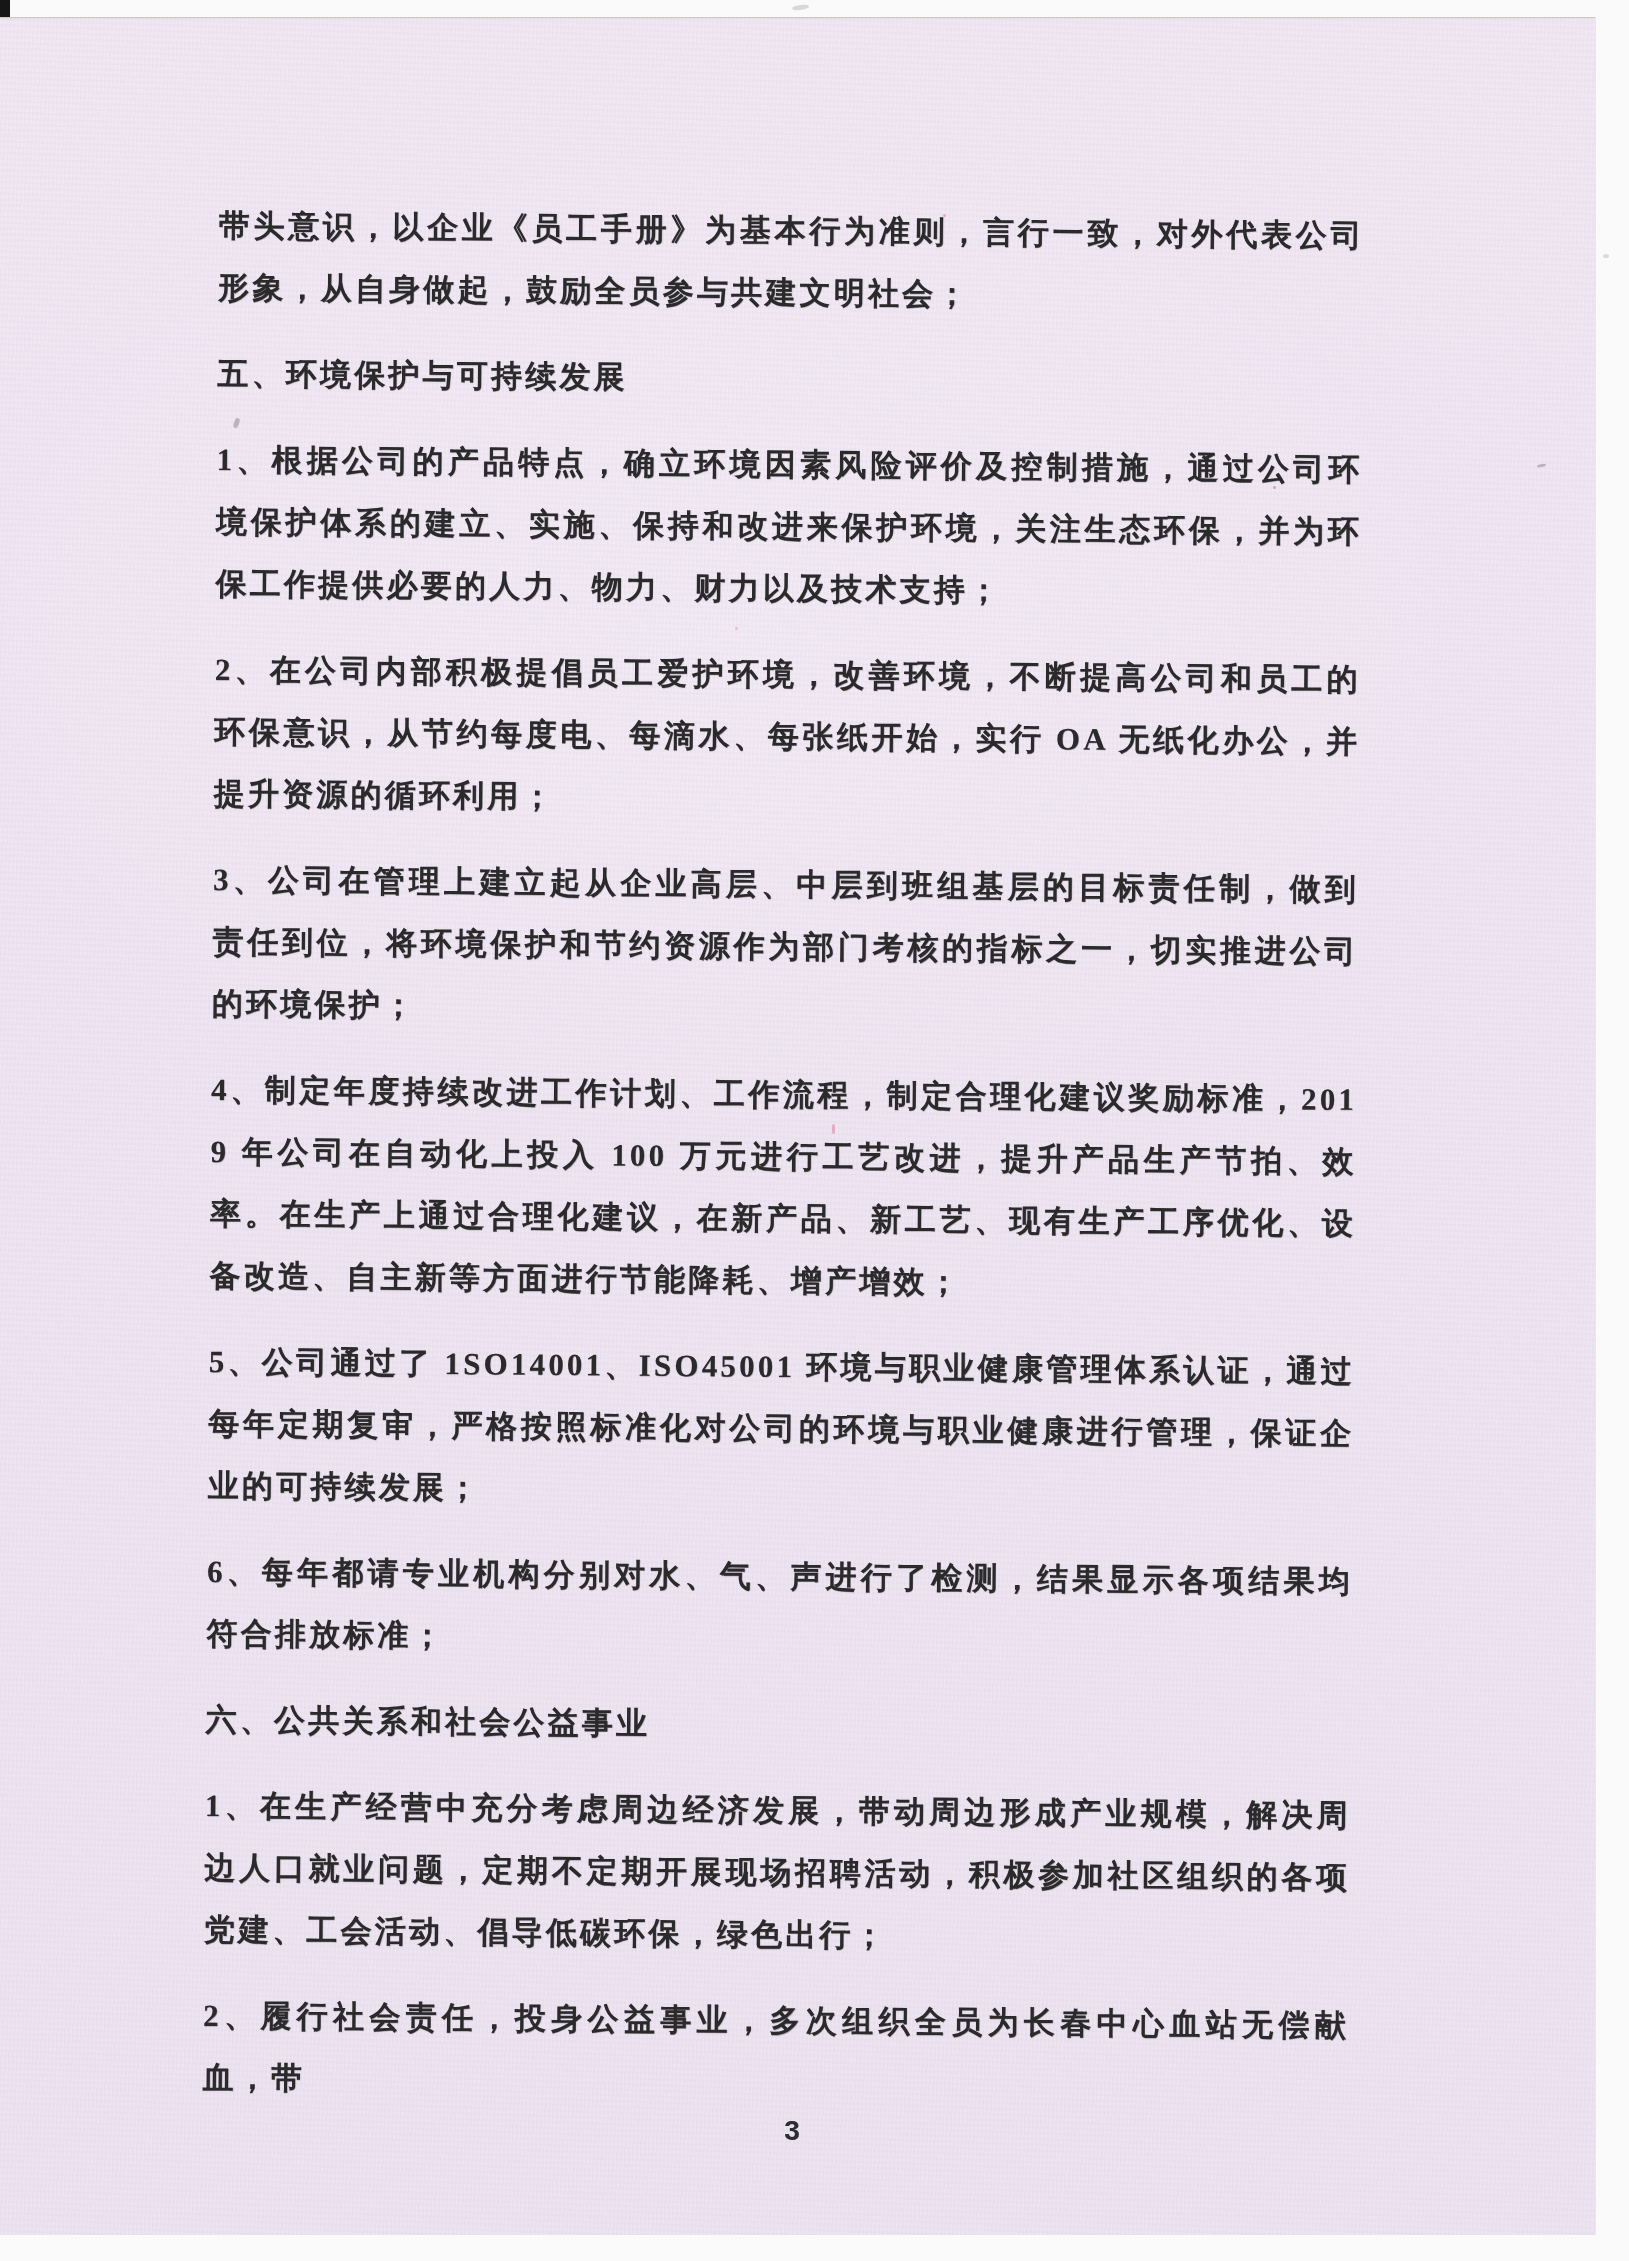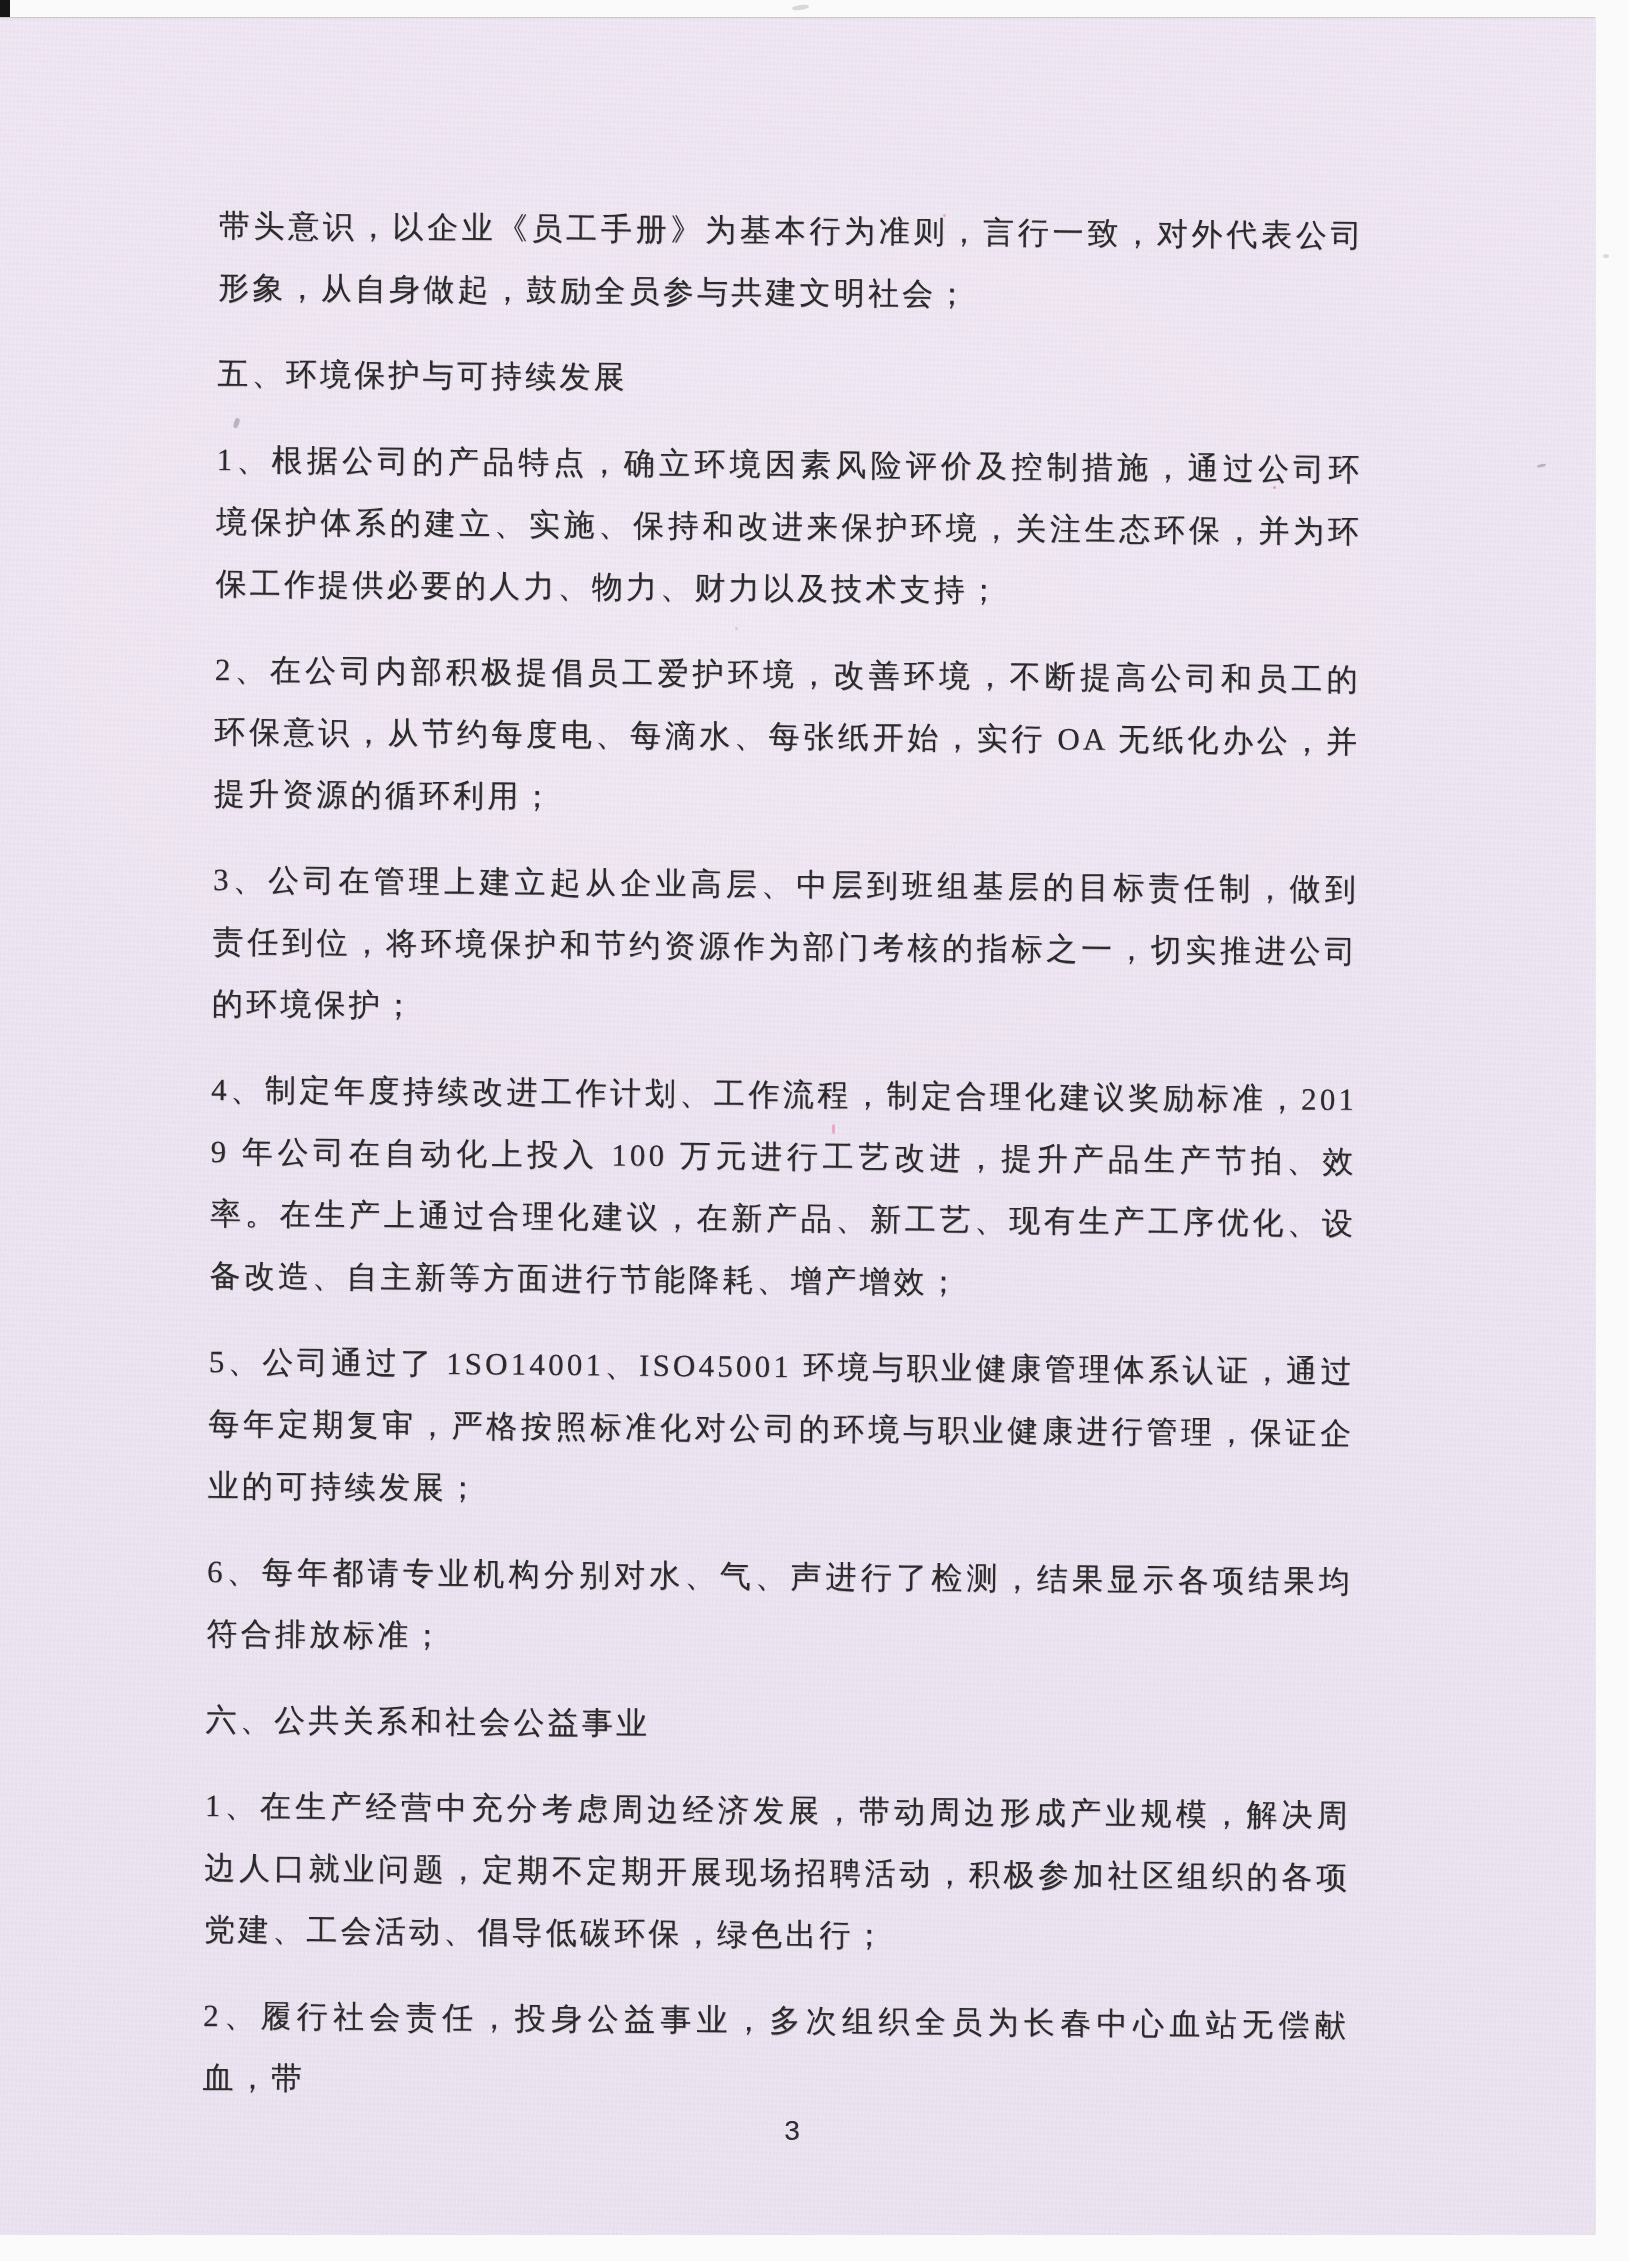--- a/index.html
+++ b/index.html
@@ -7,20 +7,21 @@
     padding: 0;
     background: #e9e9e9;
   }
   .scan-canvas {
     position: relative;
     width: 1630px;
     height: 2261px;
     background: var(--margin, #fbfafb);
     overflow: hidden;
     font-family: "Liberation Serif", "DejaVu Serif", serif;
+    font-weight: bold;
   }
   
   .corner-mark {
     position: absolute;
     left: 0;
     top: 0;
     width: 9.7px;
     height: 18px;
     background: var(--mark, #161616);
   }

